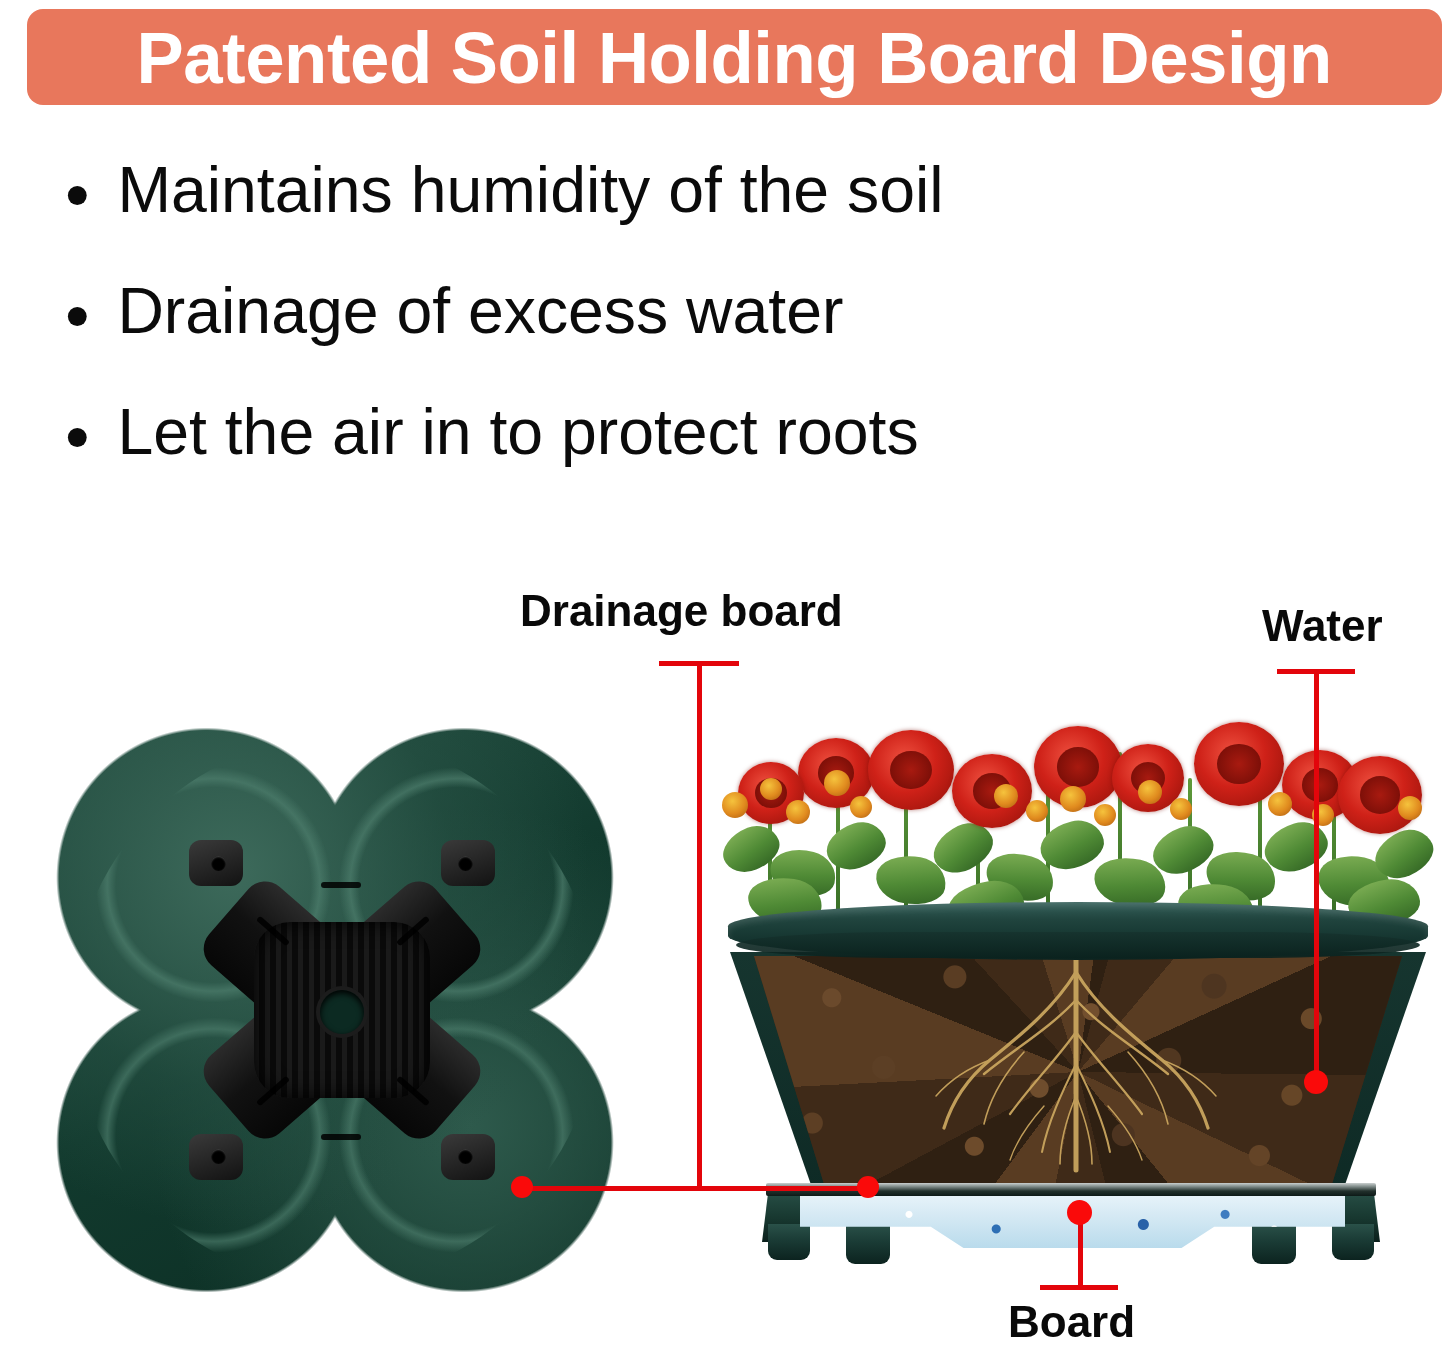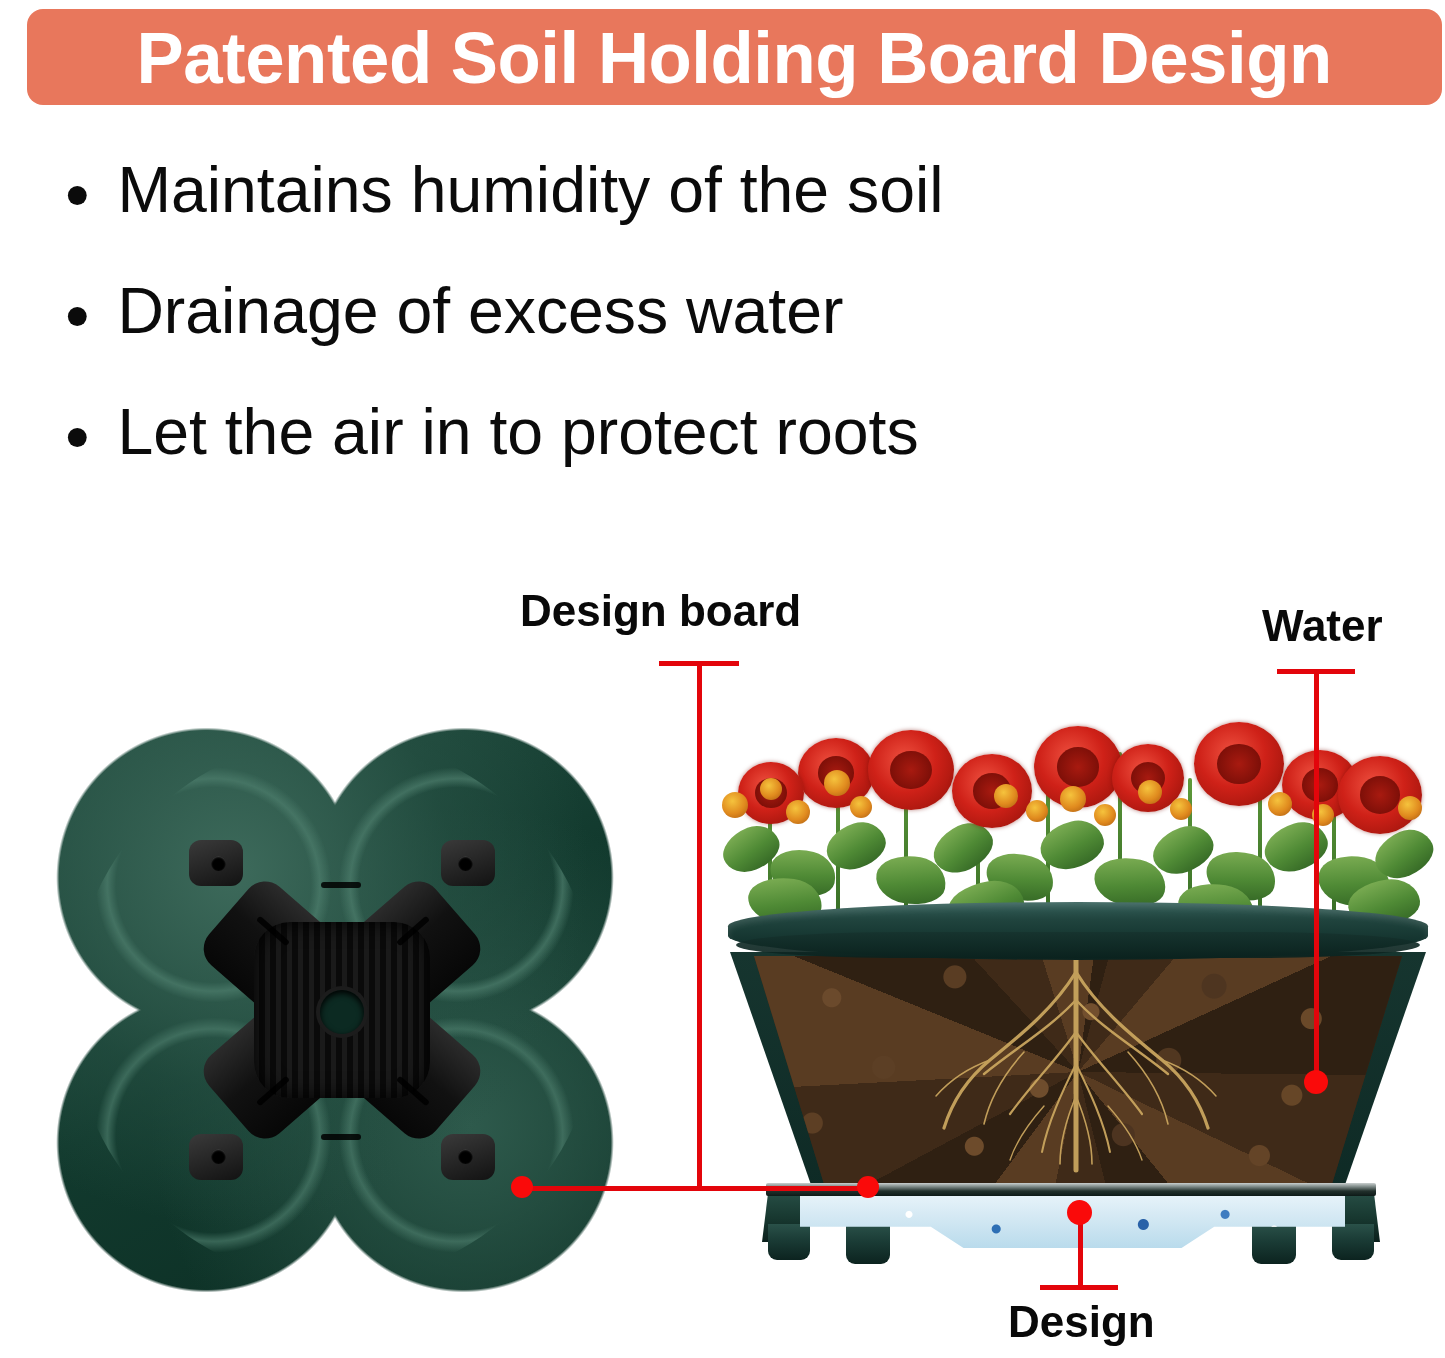--- a/index.html
+++ b/index.html
@@ -517,15 +517,15 @@
 <div class="leader-dot" id="hb-dot-right"></div>
 
 <div class="leader leader-h" id="soil-tee-h"></div>
 <div class="leader leader-v" id="soil-tee-v"></div>
 <div class="leader-dot" id="soil-dot"></div>
 
 <div class="leader leader-v" id="water-v"></div>
 <div class="leader leader-h" id="water-tee-h"></div>
 <div class="leader-dot" id="water-dot"></div>
 
-<div class="callout-label" id="label-holding-board">Design board</div>
+<div class="callout-label" id="label-holding-board">Drainage board</div>
 <div class="callout-label" id="label-soil">Water</div>
-<div class="callout-label" id="label-water">Design</div>
+<div class="callout-label" id="label-water">Board</div>
 
 </body></html>

